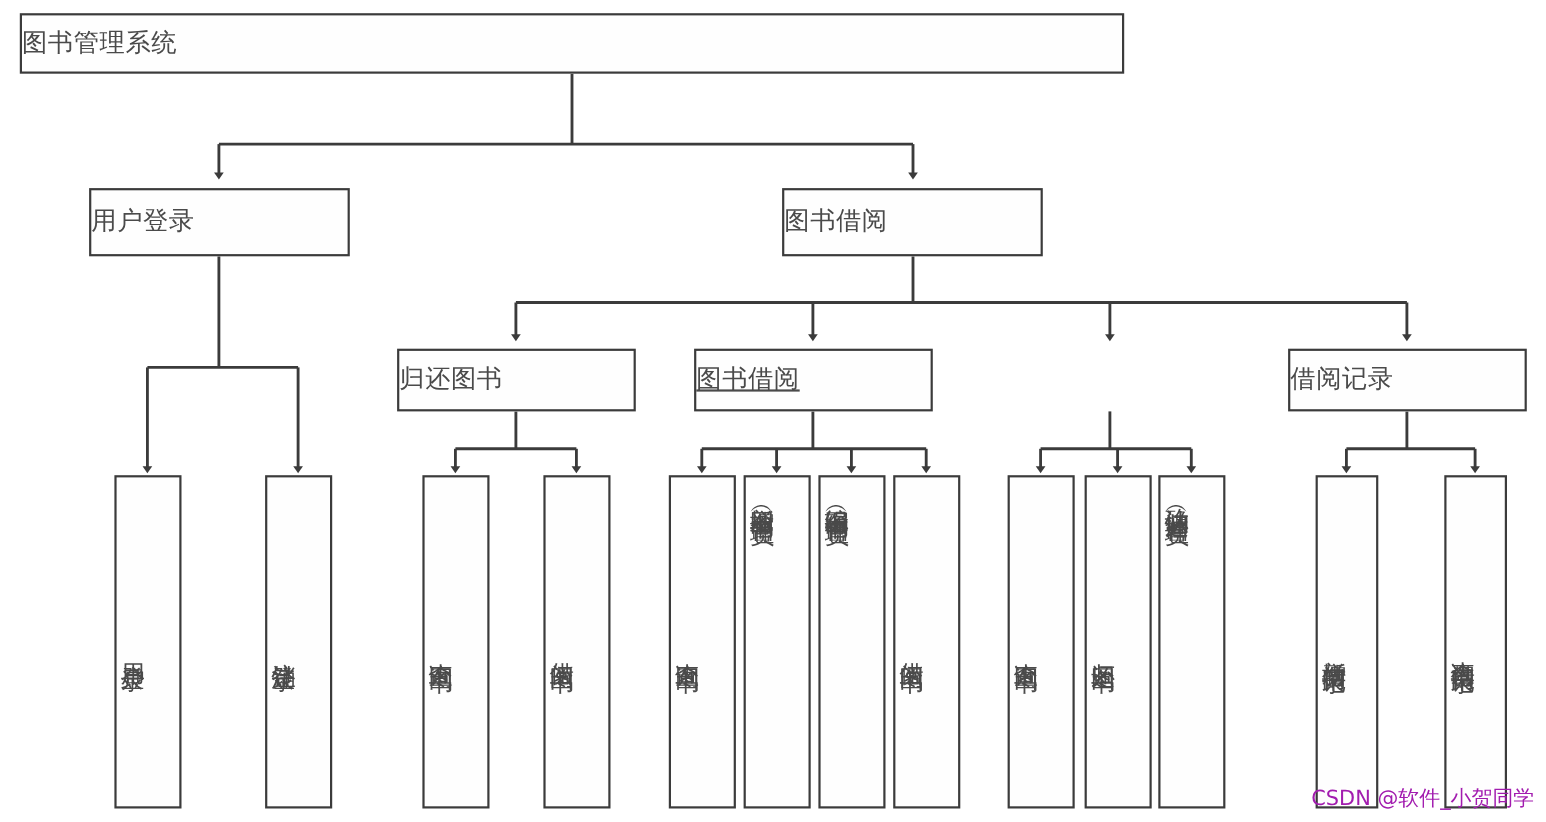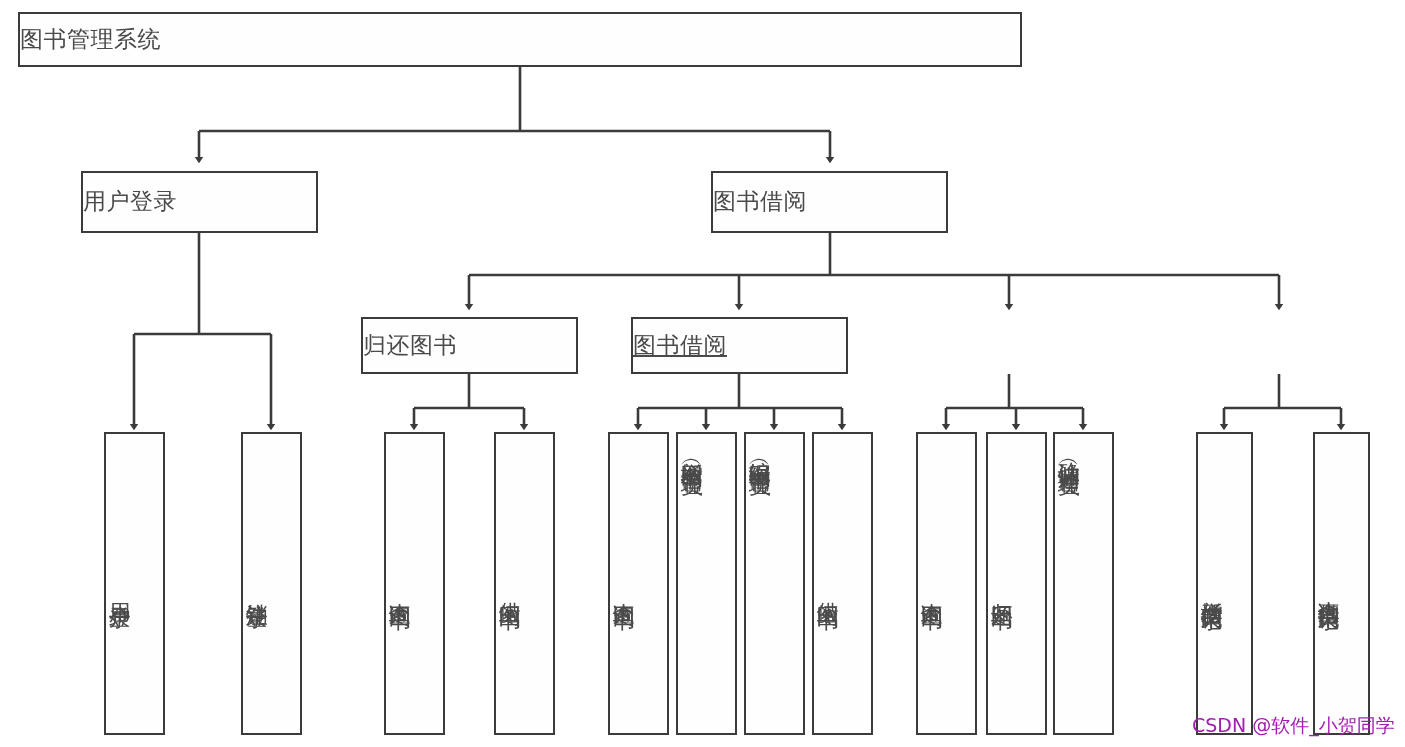--- a/index.html
+++ b/index.html
@@ -137,20 +137,23 @@
   <div class="node h-node" style="left:711px; top:171px; width:237px; height:62px;">
     <span class="label">图书借阅</span>
   </div>
 
   <div class="node h-node" style="left:361px; top:317px; width:217px; height:57px;">
     <span class="label">归还图书</span>
   </div>
   <div class="node h-node" style="left:631px; top:317px; width:217px; height:57px;text-decoration:underline;">
     <span class="label">图书借阅</span>
   </div>
+  <div class="node h-node" style="left:1171px; top:317px; width:217px; height:57px;">
+    <span class="label">借阅记录</span>
+  </div>
 
   <div class="node v-node pad-mid" style="left:104px; top:432px; width:61px; height:303px;">
     <span class="label">用户登录</span>
   </div>
   <div class="node v-node pad-mid" style="left:241px; top:432px; width:61px; height:303px;">
     <span class="label">注销登录</span>
   </div>
 
   <div class="node v-node pad-mid" style="left:384px; top:432px; width:61px; height:303px;">
     <span class="label">查询图书</span>

